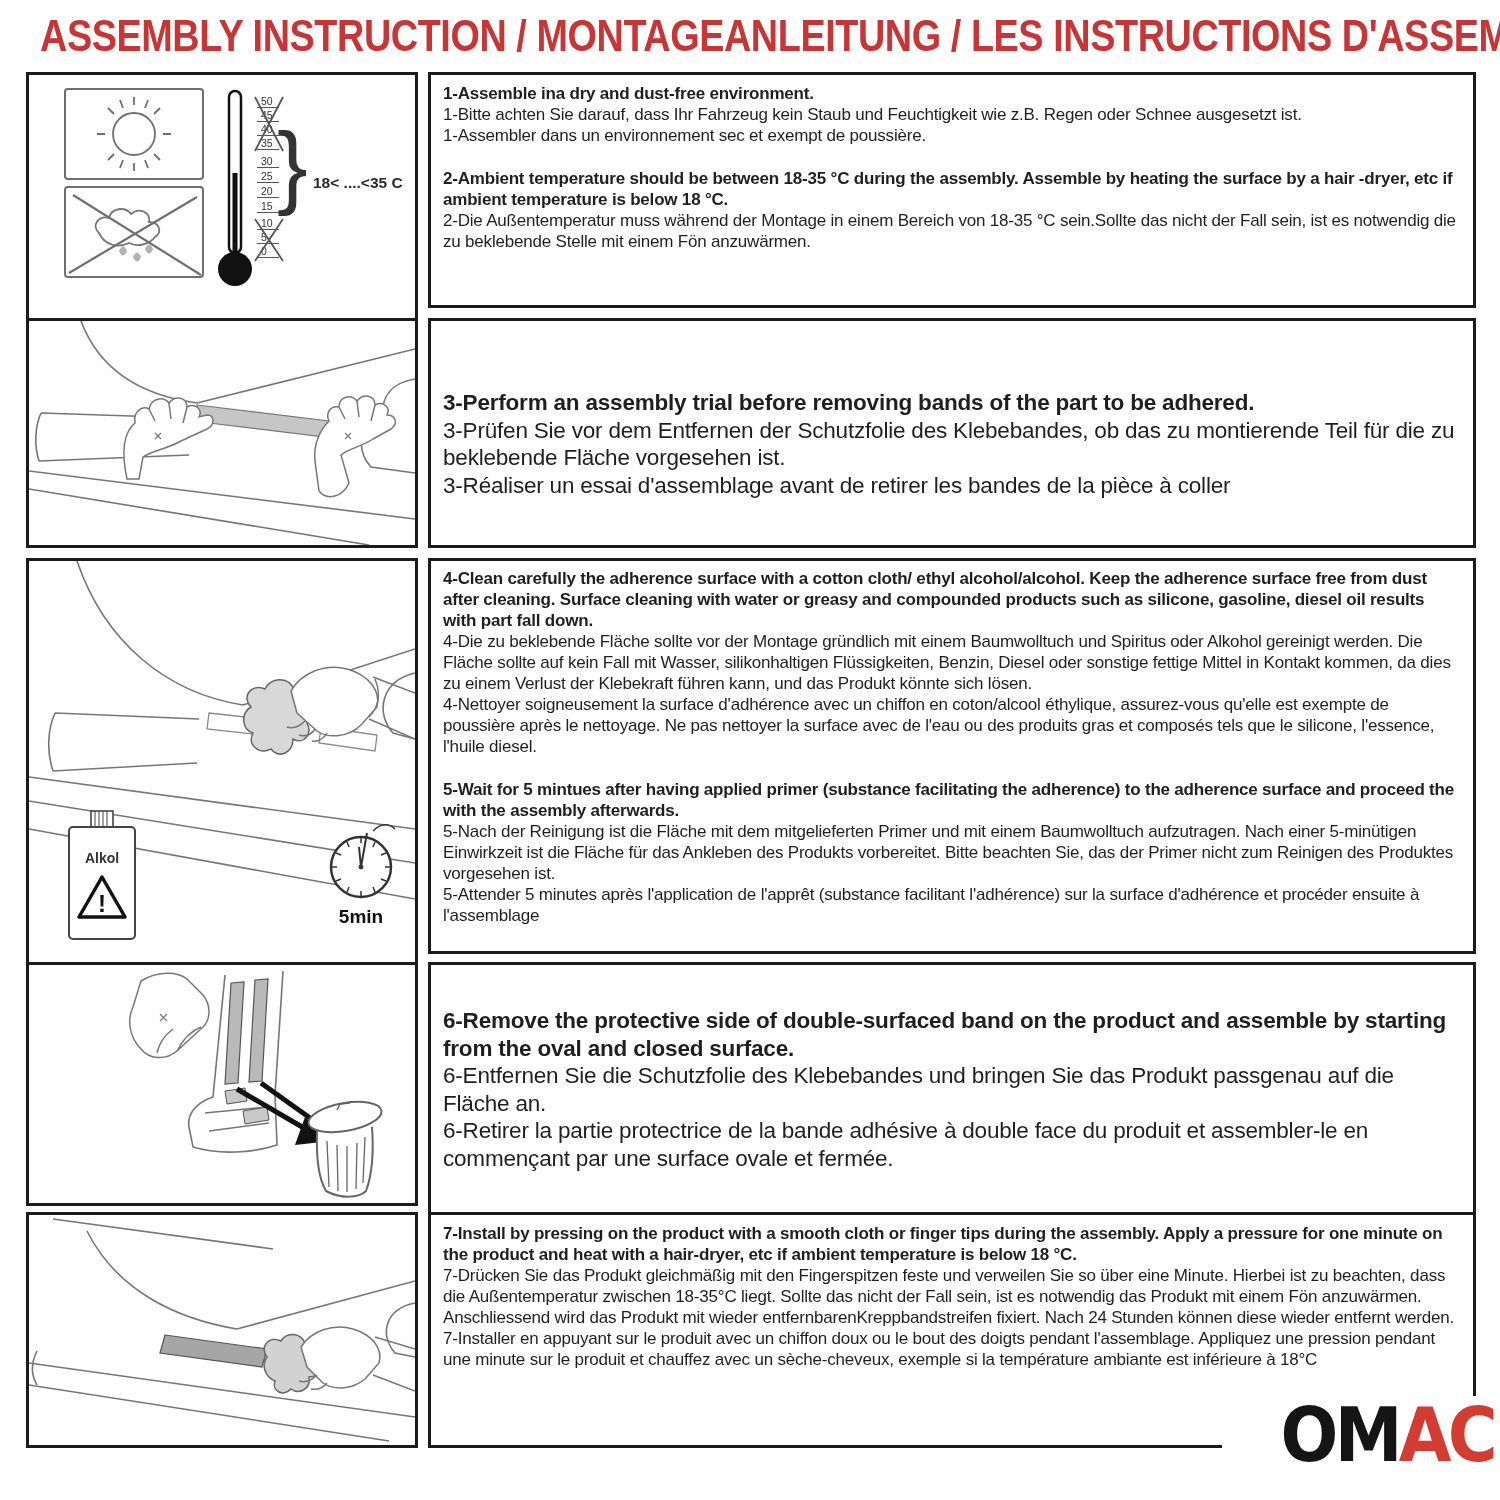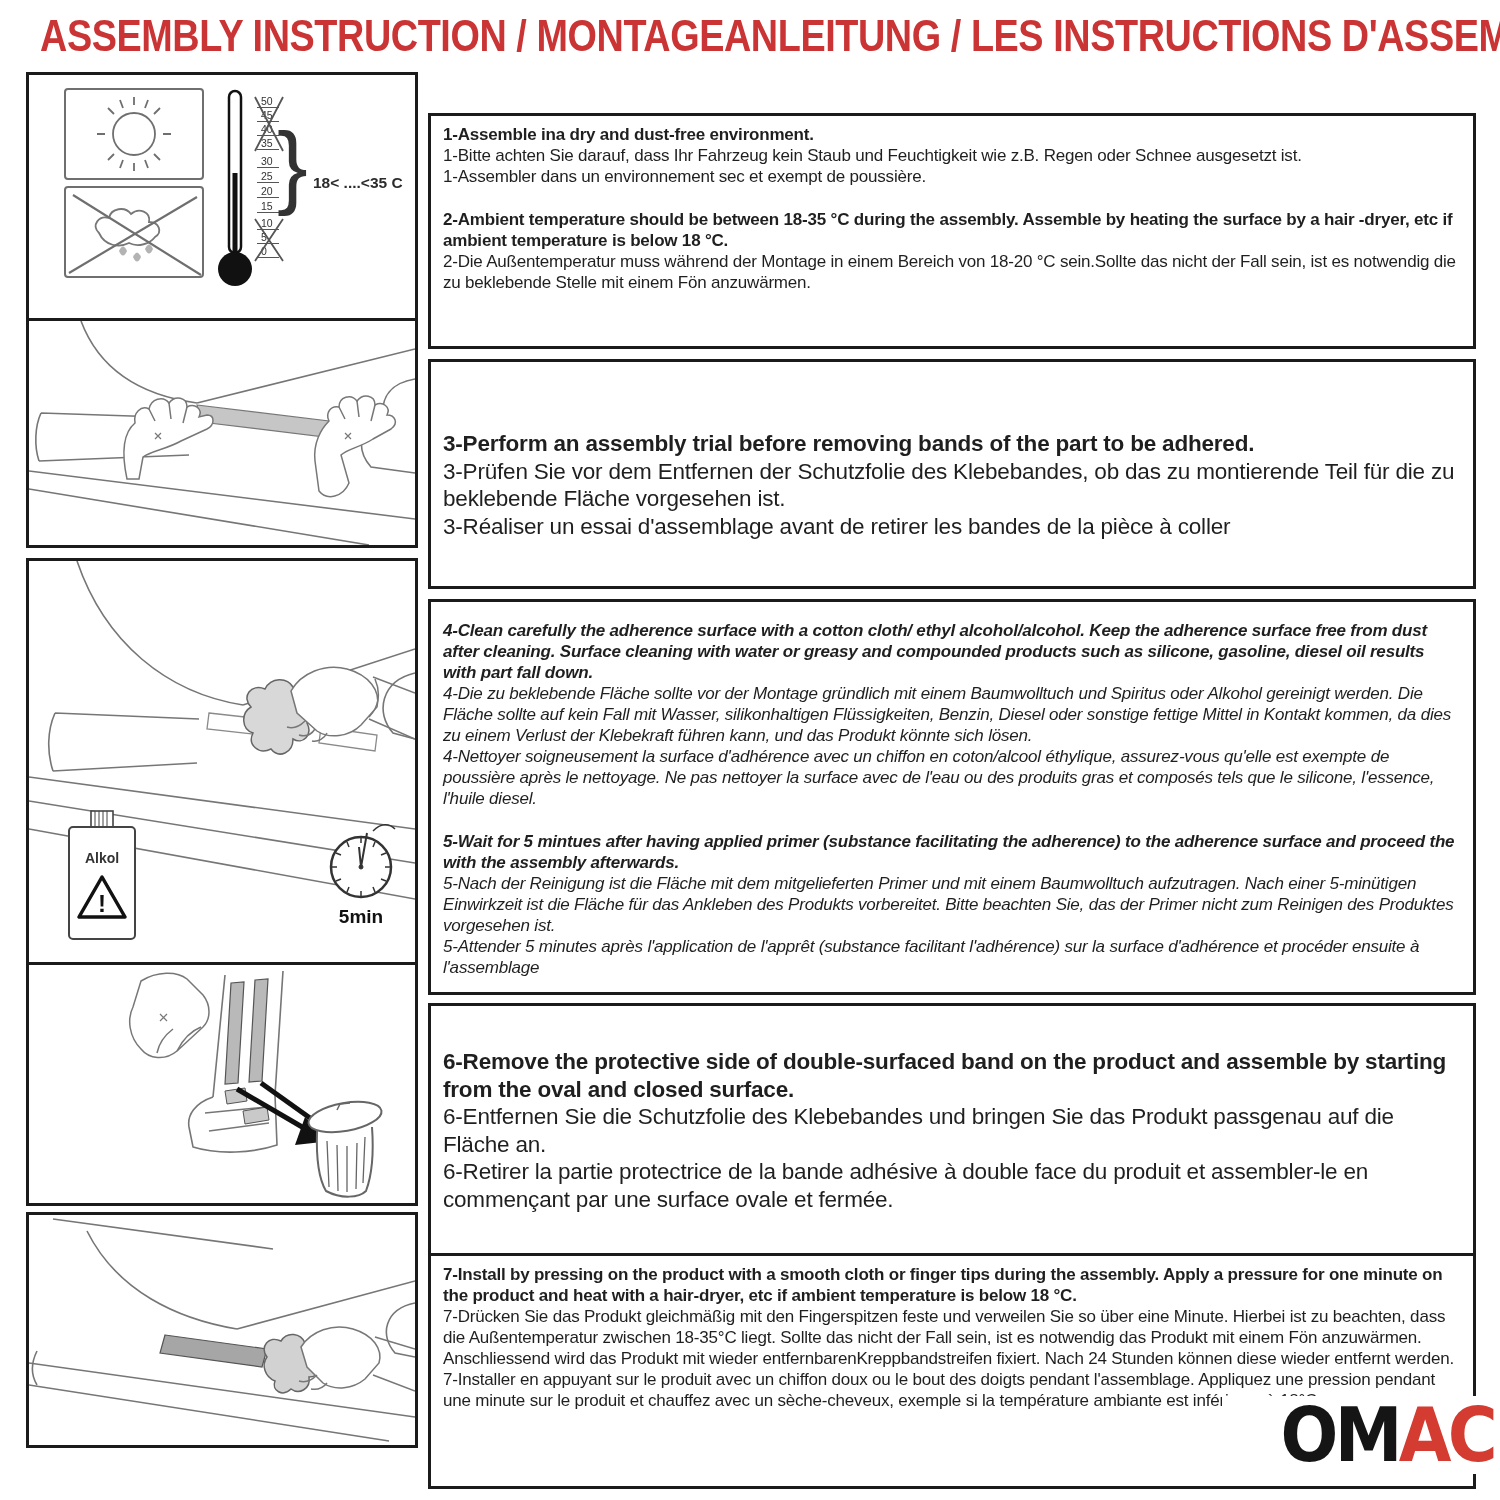--- a/index.html
+++ b/index.html
@@ -13,21 +13,21 @@
     white-space:nowrap; letter-spacing:-0.5px;
     transform:scaleX(0.84); transform-origin:left top;
   }
   .imgbox {
     position:absolute; left:26px; width:392px;
     border:3px solid #1b1b1b; background:#fff; box-sizing:border-box; overflow:hidden;
   }
   .txtbox {
     position:absolute; left:428px; width:1048px;
     border:3px solid #1b1b1b; background:#fff; box-sizing:border-box;
-    padding:8px 12px; overflow:hidden;margin-top:41px;
+    padding:8px 12px; overflow:hidden;
   }
   .txtbox p { margin:0; }
   .small p { font-size:17px; line-height:21px; letter-spacing:-0.2px; }
   .big   p { font-size:22.5px; line-height:27.5px; letter-spacing:-0.2px; }
   .b { font-weight:bold; }
   .gap { margin-top:22px !important; }
   svg { display:block; }
   .lineart { stroke:#767676; stroke-width:1.6; fill:none; }
   .logo {
     position:absolute; left:1222px; top:1396px; width:272px; height:78px;
@@ -96,21 +96,21 @@
       </g>
       <text x="248" y="122" font-size="92" font-weight="100" fill="#333">}</text>
       <text x="284" y="113" font-size="15.5" font-weight="bold" fill="#2b2b2b">18&lt; ....&lt;35 C</text>
     </svg>
   </div>
   <div class="txtbox small" style="top:72px;height:236px;">
     <p class="b">1-Assemble ina dry and dust-free environment.</p>
     <p>1-Bitte achten Sie darauf, dass Ihr Fahrzeug kein Staub und Feuchtigkeit wie z.B. Regen oder Schnee ausgesetzt ist.</p>
     <p>1-Assembler dans un environnement sec et exempt de poussière.</p>
     <p class="b gap">2-Ambient temperature should be between 18-35 °C  during the assembly. Assemble by heating the surface by a hair -dryer, etc if ambient temperature is below 18 °C.</p>
-    <p>2-Die Außentemperatur muss während der Montage in einem Bereich von 18-20 °C  sein.Sollte das nicht der Fall sein, ist es notwendig die zu beklebende Stelle mit einem Fön anzuwärmen.</p>
+    <p>2-Die Außentemperatur muss während der Montage in einem Bereich von 18-35 °C  sein.Sollte das nicht der Fall sein, ist es notwendig die zu beklebende Stelle mit einem Fön anzuwärmen.</p>
   </div>
 
   <div class="imgbox" style="top:318px;height:230px;">
     <svg width="386" height="224" viewBox="0 0 386 224">
       <g class="lineart">
         <path d="M 52,0 C 70,48 110,74 168,82"></path>
         <path d="M 168,82 L 386,28"></path>
         <path d="M 386,58 C 362,62 352,76 354,96"></path>
         <path d="M 356,96 C 330,102 326,128 342,146 L 386,152"></path>
         <path d="M 12,92 L 162,97 M 10,140 L 160,134 M 12,92 C 6,105 5,125 10,140"></path>
@@ -165,21 +165,21 @@
       <g stroke="#333" fill="none">
         <circle cx="332" cy="306" r="30" stroke-width="2.5" fill="#fff"></circle>
         <path stroke-width="1.5" d="M 332,277 V 282 M 346,281 L 344,286 M 357,292 L 352,294 M 361,306 H 356 M 357,320 L 352,318 M 346,331 L 344,326 M 332,335 V 330 M 318,331 L 320,326 M 307,320 L 312,318 M 303,306 H 308 M 307,292 L 312,294 M 318,281 L 320,286"></path>
         <path stroke-width="2" d="M 332,306 L 338,272 M 332,306 L 330,286"></path>
         <circle cx="332" cy="306" r="2" fill="#333"></circle>
         <path stroke-width="1.5" d="M 344,270 C 352,262 360,262 366,268"></path>
       </g>
       <text x="332" y="362" text-anchor="middle" font-size="19" font-weight="bold" fill="#111">5min</text>
     </svg>
   </div>
-  <div class="txtbox small" style="top:558px;height:396px;padding-top:18px;font-style:italic;">
+  <div class="txtbox small" style="top:558px;height:396px;padding-top:7px;">
     <p class="b">4-Clean carefully the adherence surface with a cotton cloth/ ethyl alcohol/alcohol. Keep the adherence surface free from dust after cleaning. Surface cleaning with water or greasy and compounded products such as silicone, gasoline, diesel oil results with part fall down.</p>
     <p>4-Die zu beklebende Fläche sollte vor der Montage gründlich mit einem Baumwolltuch und Spiritus oder Alkohol gereinigt werden. Die Fläche sollte auf kein Fall mit Wasser, silikonhaltigen Flüssigkeiten, Benzin, Diesel oder sonstige fettige Mittel in Kontakt kommen, da dies zu einem Verlust der Klebekraft führen kann, und das Produkt könnte sich lösen.</p>
     <p>4-Nettoyer soigneusement la surface d'adhérence avec un chiffon en coton/alcool éthylique, assurez-vous qu'elle est exempte de poussière après le nettoyage. Ne pas nettoyer la surface avec de l'eau ou des produits gras et composés tels que le silicone, l'essence, l'huile diesel.</p>
     <p class="b gap">5-Wait for 5 mintues after having applied primer (substance facilitating the adherence) to the adherence surface and proceed the with the assembly afterwards.</p>
     <p>5-Nach der Reinigung ist die Fläche mit dem mitgelieferten Primer und mit einem Baumwolltuch aufzutragen. Nach einer 5-minütigen Einwirkzeit ist die Fläche für das Ankleben des Produkts vorbereitet. Bitte beachten Sie, das der Primer nicht zum Reinigen des Produktes vorgesehen ist.</p>
     <p>5-Attender 5 minutes après l'application de l'apprêt (substance facilitant l'adhérence) sur la surface d'adhérence et procéder ensuite à l'assemblage</p>
   </div>
 
   <div class="imgbox" style="top:962px;height:244px;">
     <svg width="386" height="238" viewBox="0 0 386 238">

